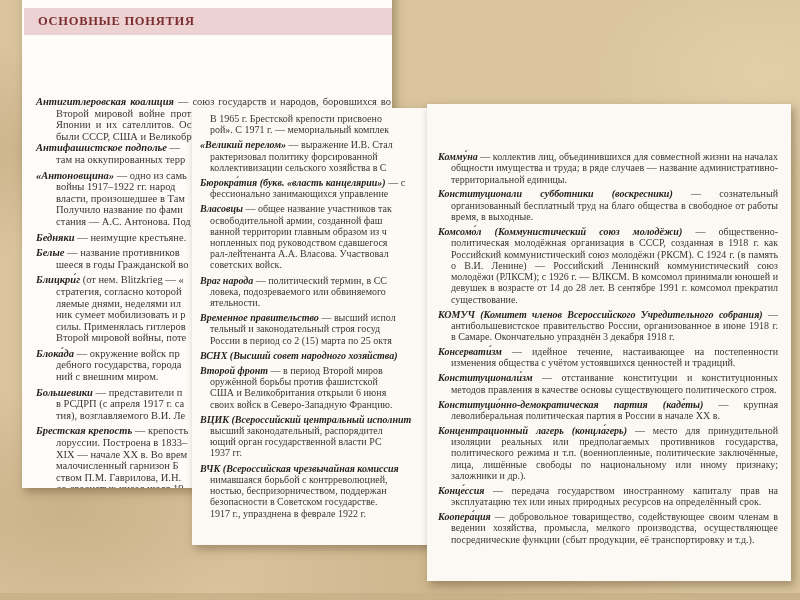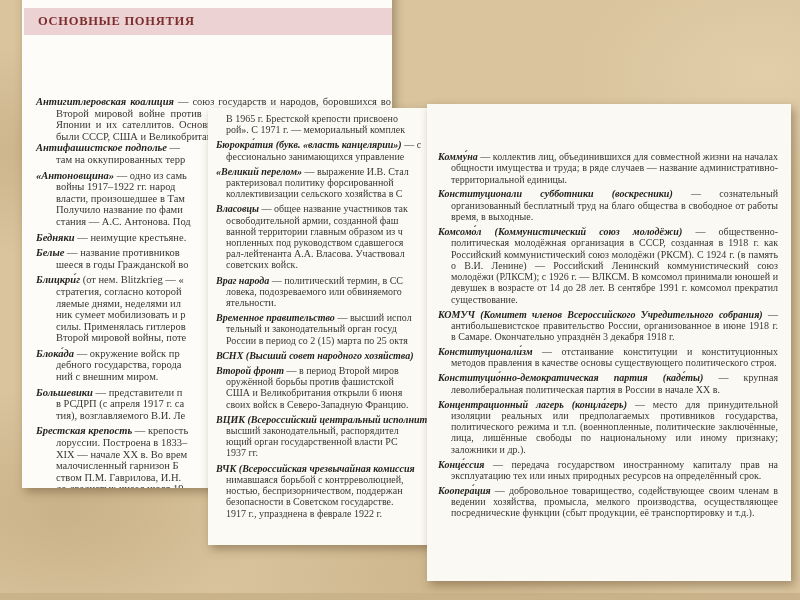--- a/index.html
+++ b/index.html
@@ -10,21 +10,21 @@
            radial-gradient(ellipse 300px 180px at 8% 85%, rgba(172,142,96,.35), rgba(0,0,0,0) 70%),
            radial-gradient(ellipse 260px 160px at 92% 12%, rgba(233,215,178,.55), rgba(0,0,0,0) 70%),
            radial-gradient(ellipse 340px 200px at 55% 96%, rgba(176,146,100,.30), rgba(0,0,0,0) 72%),
            radial-gradient(ellipse 240px 150px at 3% 25%, rgba(172,140,94,.28), rgba(0,0,0,0) 70%),
            #d9c49e; padding-left: 28px;}
   .bottom-strip{position:absolute;left:0;bottom:0;width:800px;height:7px;
                 background:#c8b189;opacity:.9;}
   .page{position:absolute;background:#fcfaf4;box-shadow:3px 4px 9px rgba(88,66,38,.45);
         overflow:hidden;}
   .page-left{left:22px;top:-26px;width:370px;height:514px;z-index:1;background:#fdfcf8;}
-  .page-mid{left:208px;top:108px;width:246px;height:437px;z-index:2;background:#fcfaf5;}
+  .page-mid{left:192px;top:108px;width:246px;height:437px;z-index:2;background:#fcfaf5;}
   .page-right{left:427px;top:104px;width:364px;height:477px;z-index:3;background:#fbf9f3;}
   .header-bar{position:absolute;left:2px;top:34px;width:368px;height:27px;
               background:#ecd2d3;display:flex;align-items:center;}
   .header-bar .hdr{margin-left:14px;font-weight:bold;font-size:12.5px;
                    letter-spacing:.7px;color:#7c2e2e;}
   .text-col{position:absolute;color:#3a3733;}
   .col-left{left:14px;top:78px;width:355px;font-size:10.5px;line-height:11.6px;}
   .col-mid{left:8px;top:5px;width:236px;font-size:10px;line-height:11.2px;}
   .col-right{left:11px;top:3px;width:340px;font-size:10px;line-height:11.3px;}
   .term{font-style:italic;font-weight:bold;color:#262421;}
@@ -102,44 +102,44 @@
     </div>
   </div>
 
   <div class="page page-mid">
     <div class="text-col col-mid" id="mid-entries">
         <div class="entry">
           <div class="line cont">В 1965 г. Брестской крепости присвоено</div>
           <div class="line cont">рой». С 1971 г. — мемориальный комплек</div>
         </div>
         <div class="entry">
-          <div class="line first"><span class="term">Бюрокра́тия (букв. «власть канцелярии»)</span> — с</div>
-          <div class="line cont">фессионально занимающихся управление</div>
-        </div>
-        <div class="entry">
           <div class="line first"><span class="term">«Великий перелом»</span> — выражение И.В. Стал</div>
           <div class="line cont">рактеризовал политику форсированной</div>
           <div class="line cont">коллективизации сельского хозяйства в С</div>
+        </div>
+        <div class="entry">
+          <div class="line first"><span class="term">Бюрокра́тия (букв. «власть канцелярии»)</span> — с</div>
+          <div class="line cont">фессионально занимающихся управление</div>
         </div>
         <div class="entry">
           <div class="line first"><span class="term">Власовцы</span> — общее название участников так</div>
           <div class="line cont">освободительной армии, созданной фаш</div>
           <div class="line cont">ванной территории главным образом из ч</div>
           <div class="line cont">нопленных под руководством сдавшегося</div>
           <div class="line cont">рал-лейтенанта А.А. Власова. Участвовал</div>
           <div class="line cont">советских войск.</div>
         </div>
         <div class="entry">
           <div class="line first"><span class="term">Враг народа</span> — политический термин, в СС</div>
           <div class="line cont">ловека, подозреваемого или обвиняемого</div>
           <div class="line cont">ятельности.</div>
         </div>
         <div class="entry">
           <div class="line first"><span class="term">Временное правительство</span> — высший испол</div>
-          <div class="line cont">тельный и законодательный орган госуд</div>
+          <div class="line cont">тельный и законодательный строя госуд</div>
           <div class="line cont">России в период со 2 (15) марта по 25 октя</div>
         </div>
         <div class="entry">
           <div class="line first"><span class="term">ВСНХ (Высший совет народного хозяйства)</span> </div>
         </div>
         <div class="entry">
           <div class="line first"><span class="term">Второй фронт</span> — в период Второй миров</div>
           <div class="line cont">оружённой борьбы против фашистской</div>
           <div class="line cont">США и Великобритания открыли 6 июня</div>
           <div class="line cont">своих войск в Северо-Западную Францию.</div>
@@ -159,20 +159,21 @@
         </div>
       </div>
   </div>
 
   <div class="page page-right">
     <div class="text-col col-right" id="right-entries">
         <p class="entry para"><span class="term">Комму́на</span><span> — коллектив лиц, объединившихся для совместной жизни на началах общности имущества и труда; в ряде случаев — название административно-территориальной единицы.</span></p>
         <p class="entry para"><span class="term">Конституционали субботники (воскресники)</span><span> — сознательный организованный бесплатный труд на благо общества в свободное от работы время, в выходные.</span></p>
         <p class="entry para"><span class="term">Комсомо́л (Коммунистический союз молодёжи)</span><span> — общественно-политическая молодёжная организация в СССР, созданная в 1918 г. как Российский коммунистический союз молодёжи (РКСМ). С 1924 г. (в память о В.И. Ленине) — Российский Ленинский коммунистический союз молодёжи (РЛКСМ); с 1926 г. — ВЛКСМ. В комсомол принимали юношей и девушек в возрасте от 14 до 28 лет. В сентябре 1991 г. комсомол прекратил существование.</span></p>
         <p class="entry para"><span class="term">КОМУЧ (Комитет членов Всероссийского Учредительного собрания)</span><span> — антибольшевистское правительство России, организованное в июне 1918 г. в Самаре. Окончательно упразднён 3 декабря 1918 г.</span></p>
+        <p class="entry para"><span class="term">Консервати́зм</span><span> — идейное течение, настаивающее на постепенности изменения общества с учётом устоявшихся ценностей и традиций.</span></p>
         <p class="entry para"><span class="term">Конституционали́зм</span><span> — отстаивание конституции и конституционных методов правления в качестве основы существующего политического строя.</span></p>
         <p class="entry para"><span class="term">Конституцио́нно-демократическая партия (каде́ты)</span><span> — крупная леволиберальная политическая партия в России в начале XX в.</span></p>
         <p class="entry para"><span class="term">Концентрационный лагерь (концла́герь)</span><span> — место для принудительной изоляции реальных или предполагаемых противников государства, политического режима и т.п. (военнопленные, политические заключённые, лица, лишённые свободы по национальному или иному признаку; заложники и др.).</span></p>
         <p class="entry para"><span class="term">Конце́ссия</span><span> — передача государством иностранному капиталу прав на эксплуатацию тех или иных природных ресурсов на определённый срок.</span></p>
         <p class="entry para"><span class="term">Коопера́ция</span><span> — добровольное товарищество, содействующее своим членам в ведении хозяйства, промысла, мелкого производства, осуществляющее посреднические функции (сбыт продукции, её транспортировку и т.д.).</span></p>
       </div>
   </div>
 
   <div class="bottom-strip"></div>
 </div>

